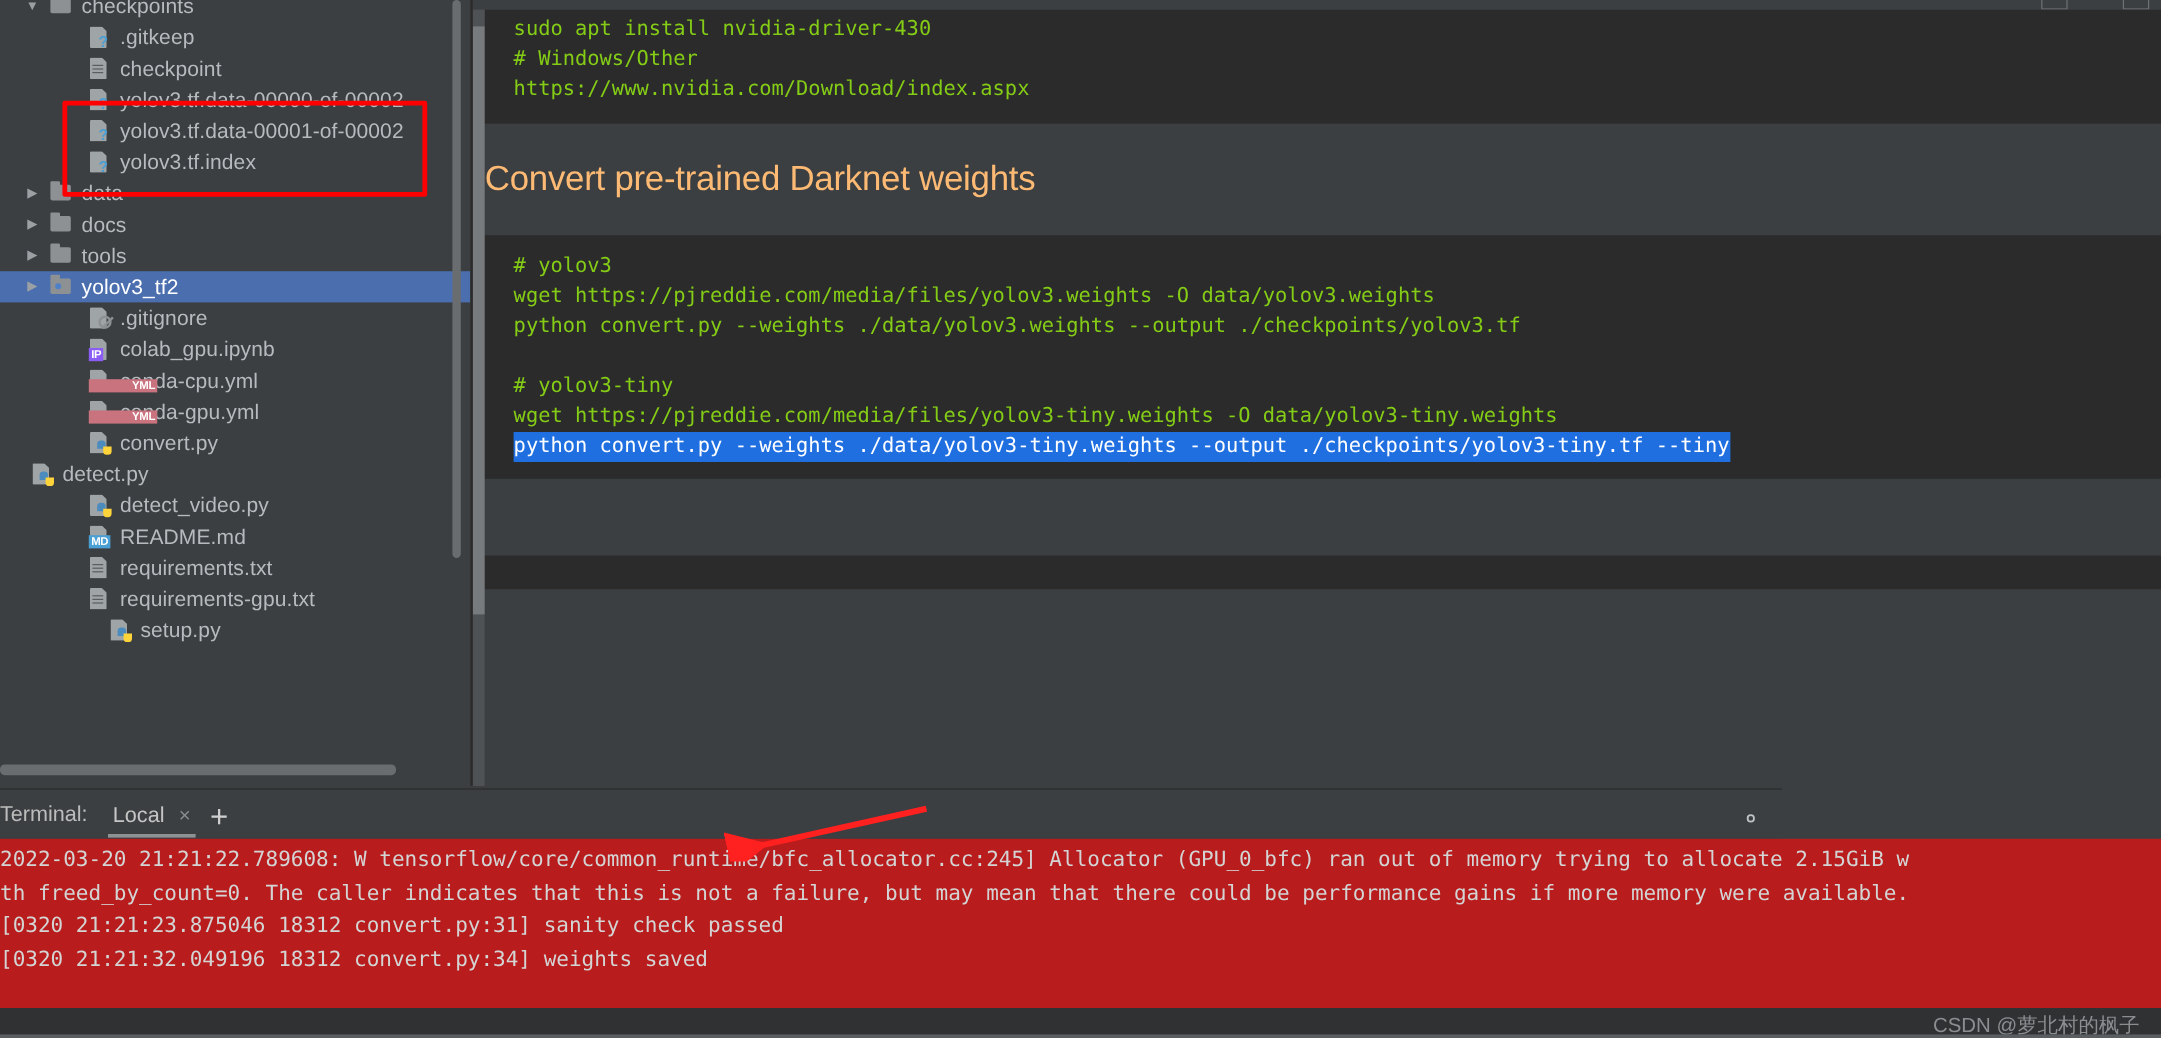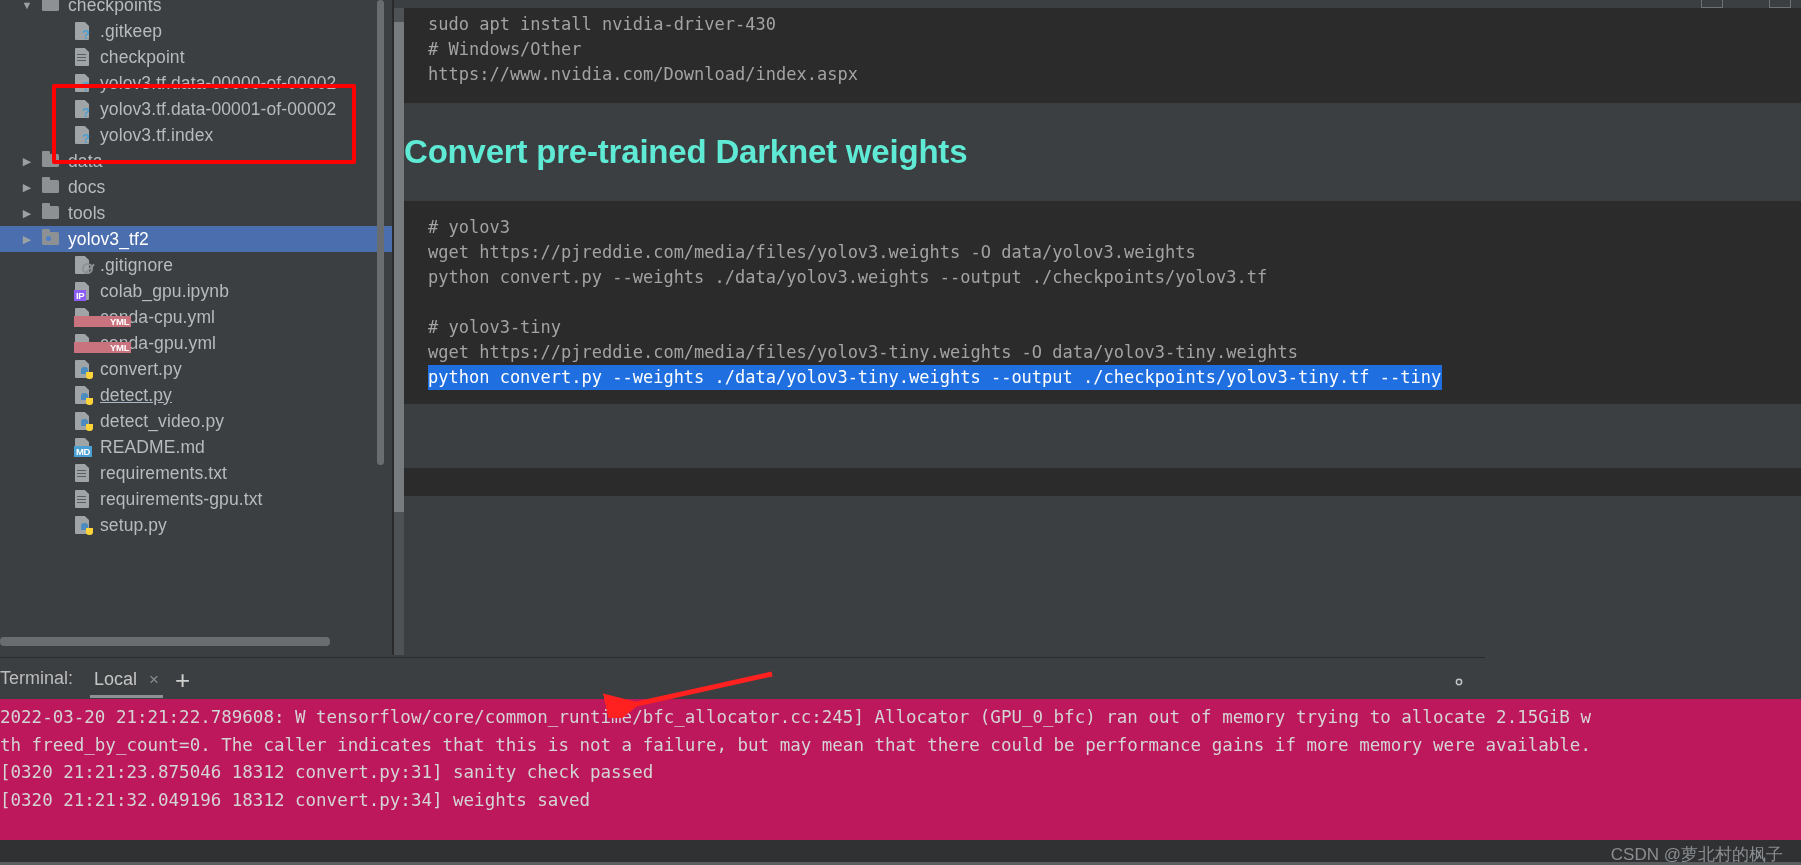--- a/index.html
+++ b/index.html
@@ -100,27 +100,27 @@
   }
   #preview-content {
     position:absolute; left:10px; top:8px; right:0; bottom:0; background:#3c3f41;
     overflow:hidden;
   }
   .code-block {
     background: #2b2b2b; margin: 0; padding: 14px 0 14px 0;
   }
   .code-line {
     font-family: "DejaVu Sans Mono", monospace; font-size: 17px; line-height: 25px;
-    color: #a3a3a3; white-space: pre; padding-left: 24px;
+    color: #84cc16; white-space: pre; padding-left: 24px;
   }
   .code-line.blank { color: transparent; }
   .code-line.sel { background:#1f6fe0; color:#ffffff; display:inline-block;
      padding-left:0; margin-left:24px; padding-right:1px; }
   .md-h1 {
-    color:#5eead4; font-size:33px; font-weight:bold; letter-spacing:-0.2px;
+    color:#fdba74; font-size:29px; font-weight:normal; letter-spacing:-0.2px;
     padding-left:0px;
   }
   .gap-b { height: 30px; }
 
   
   #terminal-tabbar {
     position:absolute; left:0; top:657px; width:1485px; height:42px;
     background:#3c3f41; border-top:1px solid #2b2b2b;
   }
   #terminal-label {
@@ -136,21 +136,21 @@
   }
   #terminal-add {
     position:absolute; left:175px; top:12px; color:#cfcfcf; font-size:26px;
     line-height:20px; font-weight:300;
   }
   #terminal-settings {
     position:absolute; right:16px; top:14px; width:20px; height:20px;
   }
   #terminal-body {
     position:absolute; left:0; top:699px; width:1801px; height:141px;
-    background:#be185d; overflow:hidden; padding-top:5px;
+    background:#b91c1c; overflow:hidden; padding-top:5px;
   }
   .term-line {
     font-family:"DejaVu Sans Mono", monospace; font-size:17.5px; line-height:27.5px;
     color:#d4d4d4; white-space:pre; padding-left:0px;
   }
   #red-arrow { position:absolute; left:600px; top:668px; width:180px; height:50px; }
   #footer-strip {
     position:absolute; left:0; top:840px; width:1801px; height:25px; background:#2f3133;
   }
   #watermark {
@@ -278,21 +278,21 @@
           <span class="label">conda-gpu.yml</span>
         </div>
         <div class="tree-row" style="padding-left: 48px;">
           <span class="twisty"></span>
           <span class="ico">
             <span class="paper"></span>
             <span class="badge-py"></span>
           </span>
           <span class="label">convert.py</span>
         </div>
-        <div class="tree-row" style="padding-left: 48px; text-decoration: underline;">
+        <div class="tree-row" style="">
           <span class="twisty"></span>
           <span class="ico">
             <span class="paper"></span>
             <span class="badge-py"></span>
           </span>
           <span class="label">detect.py</span>
         </div>
         <div class="tree-row" style="padding-left: 48px;">
           <span class="twisty"></span>
           <span class="ico">
@@ -326,21 +326,21 @@
           <span class="ico">
             <span class="paper"></span>
             <span class="paper-lines">
               <i></i>
               <i></i>
               <i></i>
             </span>
           </span>
           <span class="label">requirements-gpu.txt</span>
         </div>
-        <div class="tree-row" style="padding-left: 48px; align-items: center;">
+        <div class="tree-row" style="padding-left: 65px; align-items: center;">
           <span class="twisty"></span>
           <span class="ico">
             <span class="paper"></span>
             <span class="badge-py"></span>
           </span>
           <span class="label">setup.py</span>
         </div>
       </div>
     <div id="red-box"></div>
     <div id="tree-vscroll"></div>

